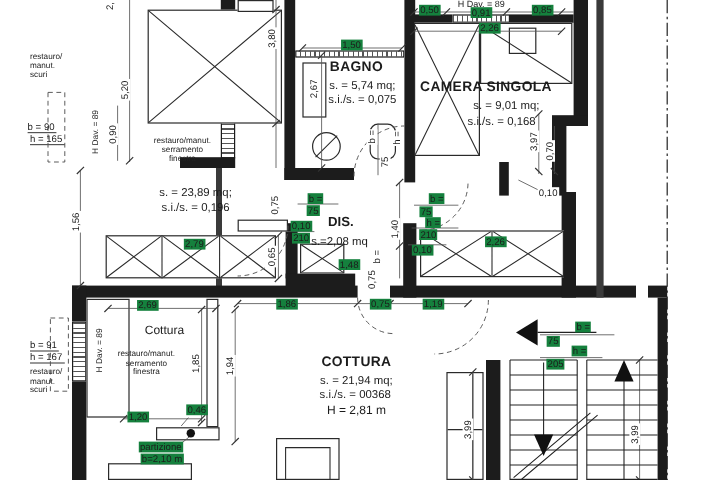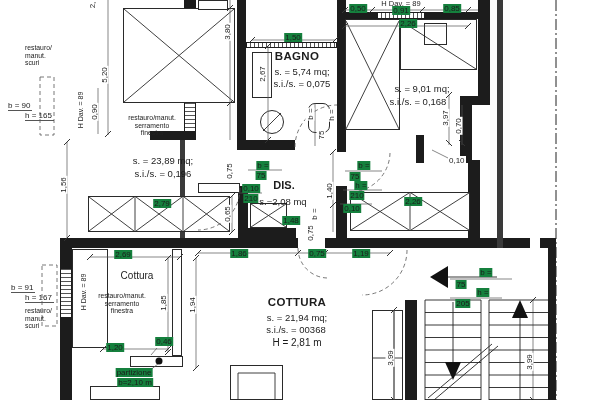--- a/index.html
+++ b/index.html
@@ -151,42 +151,43 @@
     <polygon points="512,318 528,318 520,300" fill="#111"></polygon>
     <polygon points="445,362 461,362 453,380" fill="#111"></polygon>
     <polygon points="448,266 448,288 430,277" fill="#111"></polygon>
     <circle cx="159" cy="361" r="3.5" fill="#111"></circle>
   </svg>
 
   <span class="txt rt" style="left:297px;top:50px">BAGNO</span>
   <span class="txt rs" style="left:302px;top:66px">s. = 5,74 mq;</span>
   <span class="txt rs" style="left:302px;top:78px">s.i./s. = 0,075</span>
 
+  <span class="txt rt" style="left:405px;top:67px">CAMERA SINGOLA</span>
   <span class="txt rs" style="left:422px;top:83px">s. = 9,01 mq;</span>
   <span class="txt rs" style="left:418px;top:96px">s.i./s. = 0,168</span>
 
   <span class="txt rs" style="left:163px;top:155px">s. = 23,89 mq;</span>
   <span class="txt rs" style="left:163px;top:168px">s.i./s. = 0,196</span>
 
   <span class="txt rt2" style="left:284px;top:179px">DIS.</span>
   <span class="txt rs" style="left:283px;top:196px">s.=2,08 mq</span>
 
   <span class="txt rt" style="left:297px;top:296px">COTTURA</span>
   <span class="txt rs" style="left:297px;top:312px">s. = 21,94 mq;</span>
   <span class="txt rs" style="left:296px;top:324px">s.i./s. = 00368</span>
   <span class="txt rs10" style="left:297px;top:337px">H = 2,81 m</span>
 
   <span class="txt rs10" style="left:137px;top:270px">Cottura</span>
 
-  <span class="txt wlab" style="left:8px;top:101px">b = 90</span>
+  <span class="txt wlab" style="left:23px;top:101px">b = 90</span>
   <span class="txt wlab" style="left:25px;top:111px">h = 165</span>
   <span class="txt dimv7" style="left:81px;top:110px">H Dav. = 89</span>
   <span class="txt dimv" style="left:94px;top:112px">0,90</span>
 
-  <span class="txt wlab" style="left:11px;top:283px">b = 91</span>
+  <span class="txt wlab" style="left:25px;top:283px">b = 91</span>
   <span class="txt wlab" style="left:25px;top:293px">h = 167</span>
   <span class="txt dimv7" style="left:84px;top:292px">H Dav. = 89</span>
 
   <span class="txt dims" style="left:401px;top:0px">H Dav. = 89</span>
 
   <div class="txt note" style="left:25px;top:44px">
     <div>restauro/</div>
     <div>manut.</div>
     <div>scuri</div>
   </div>

